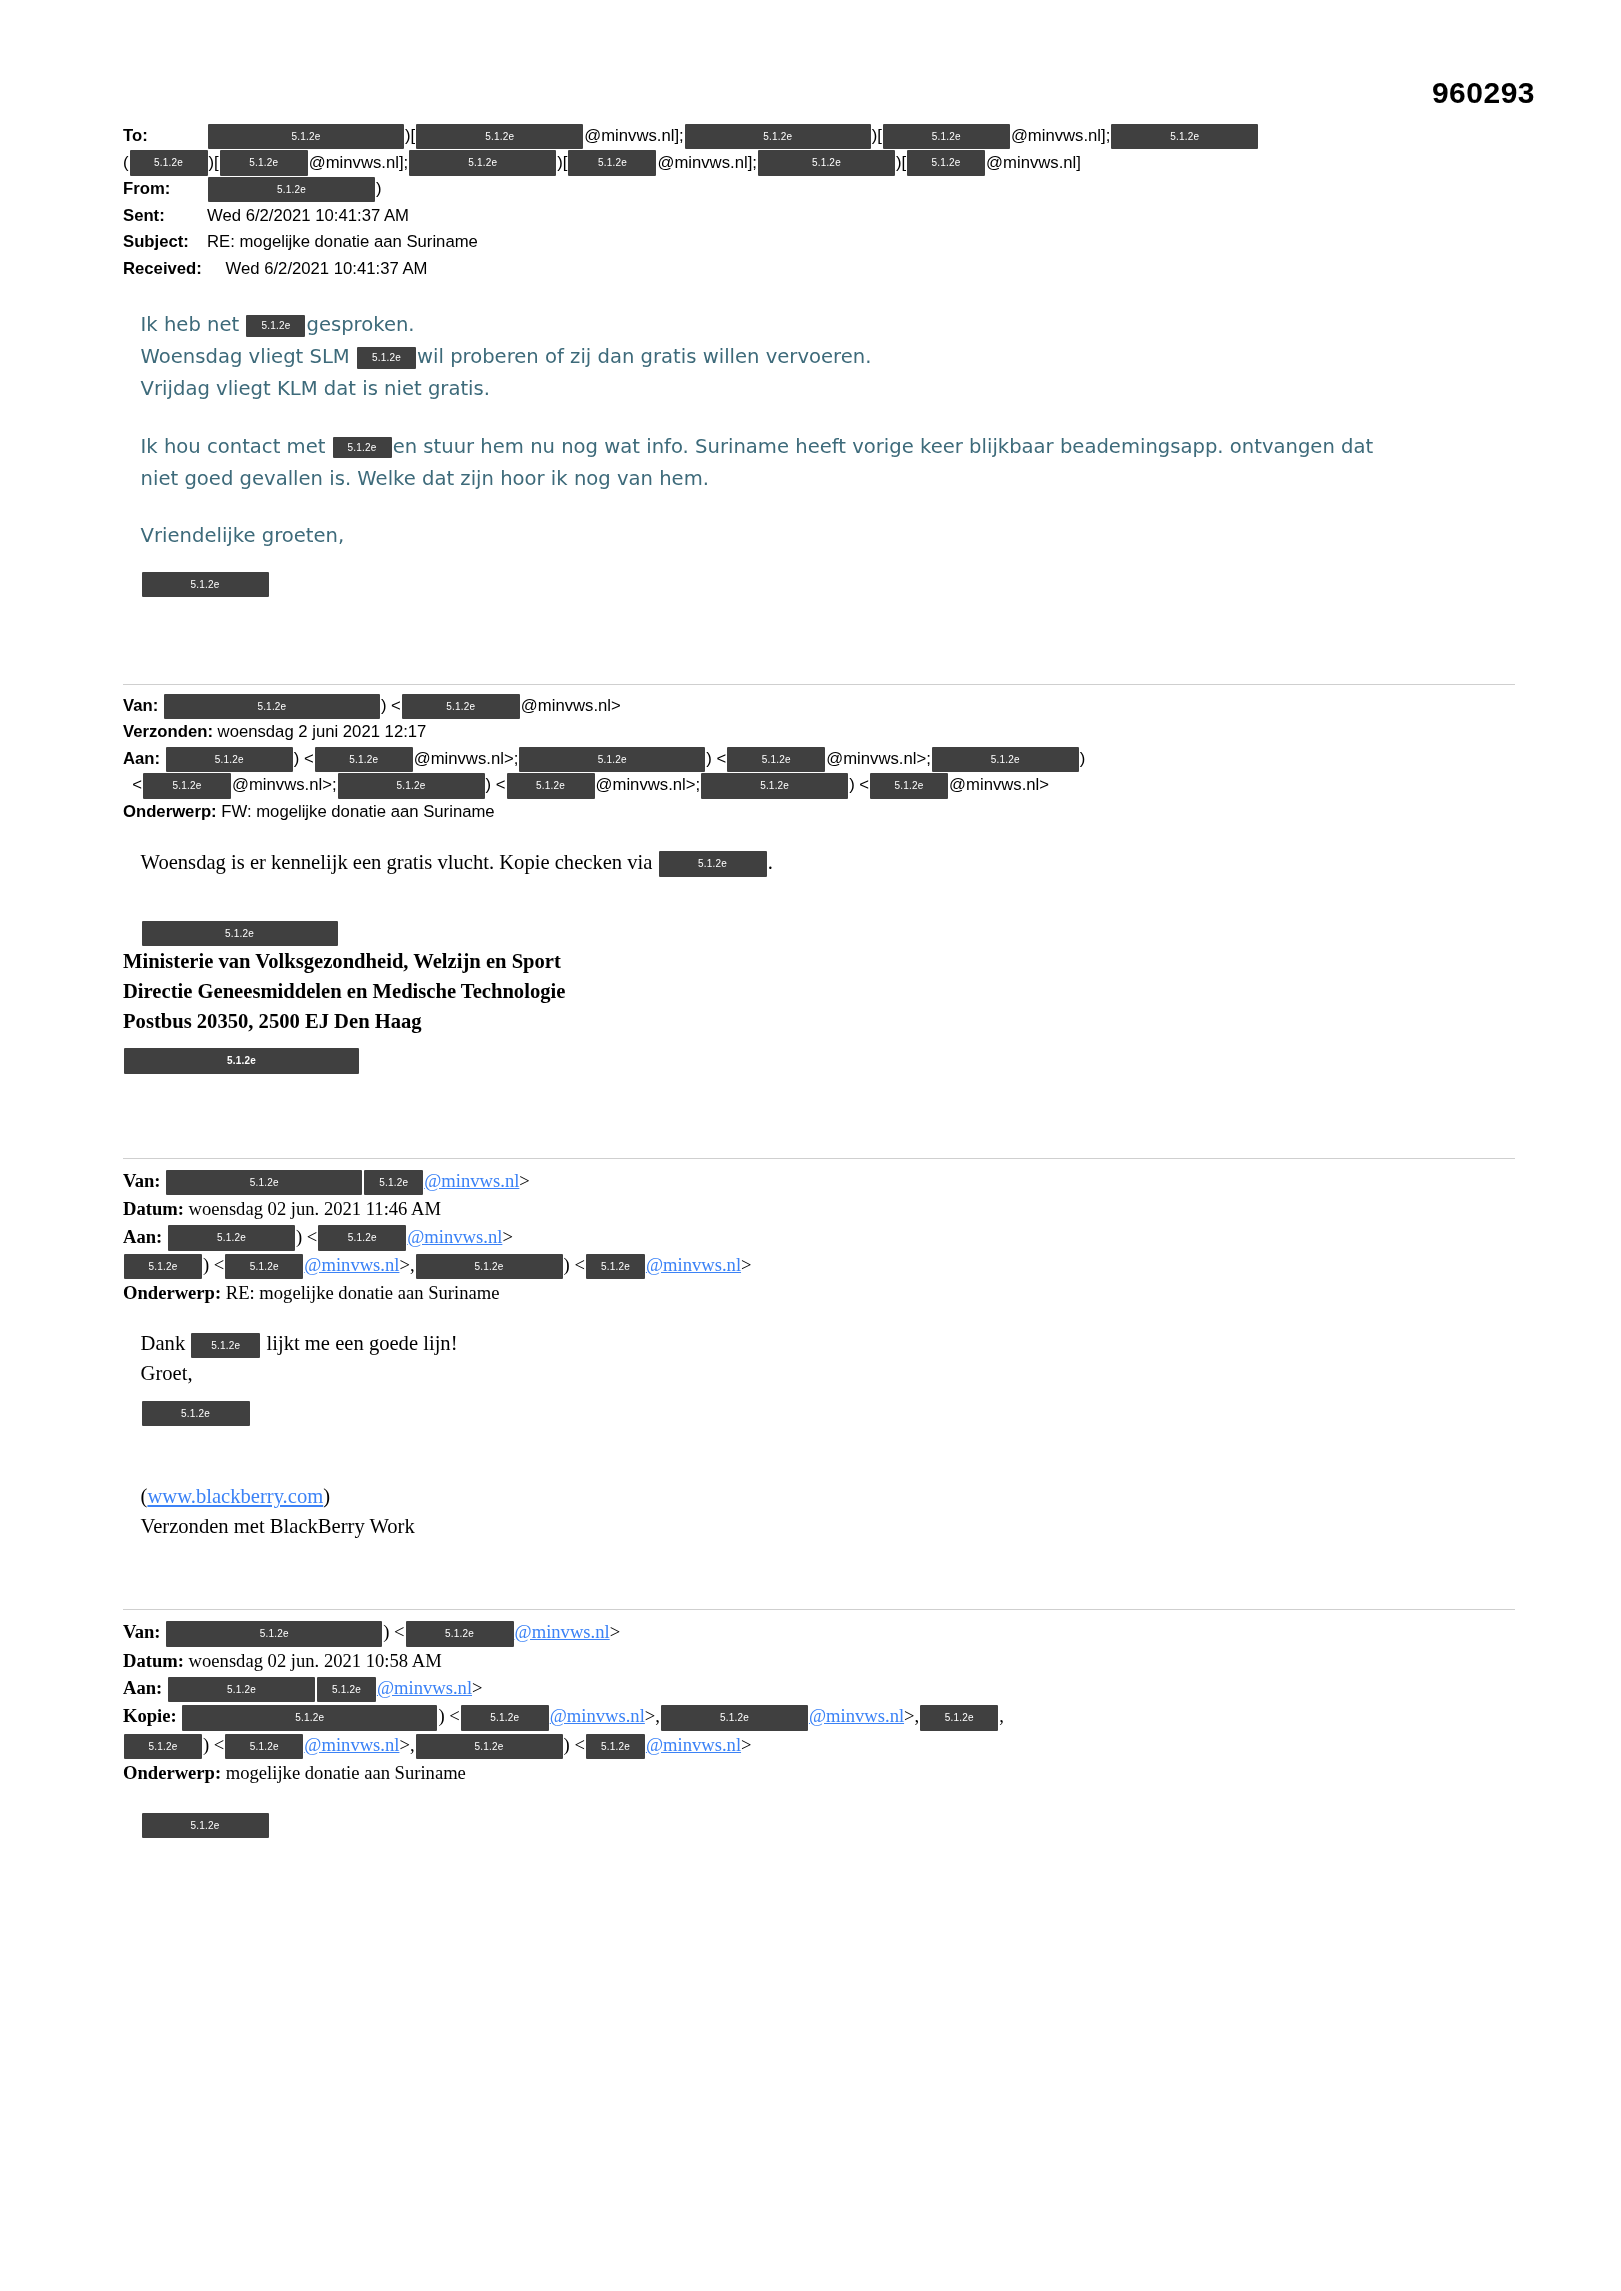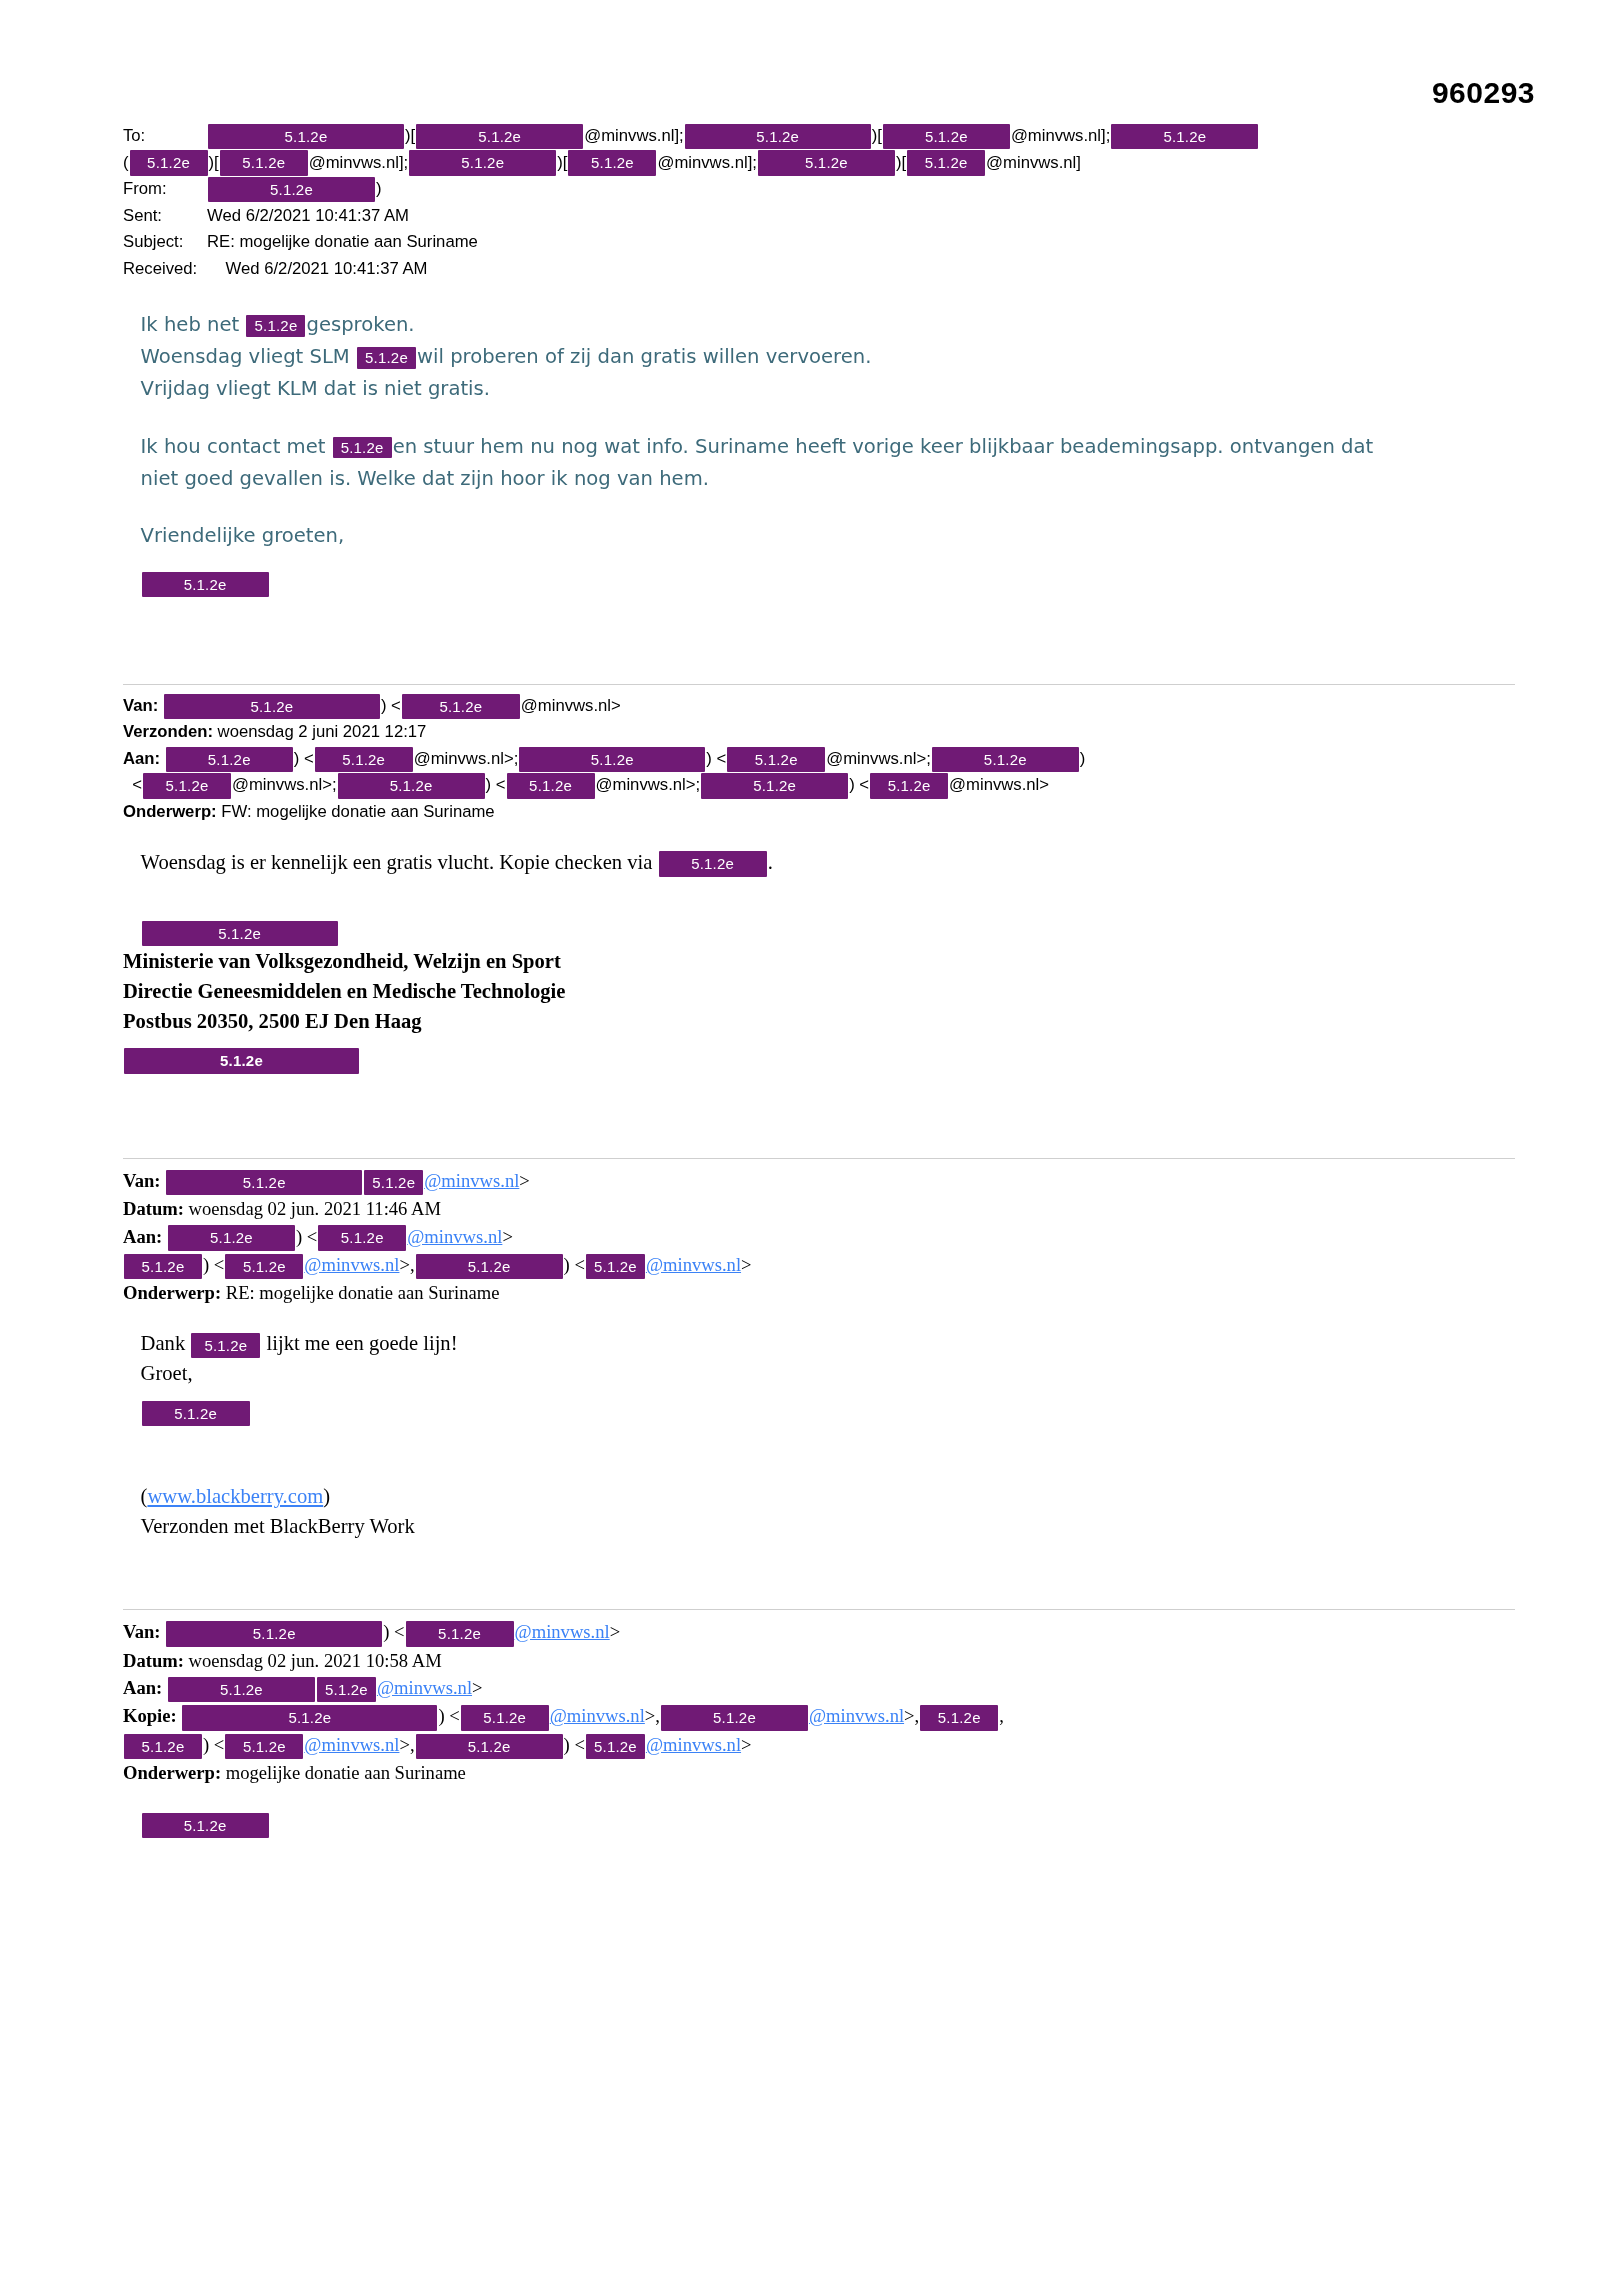--- a/index.html
+++ b/index.html
@@ -32,24 +32,24 @@
   }
   .content {
     position: absolute;
     left: 123px;
     top: 123px;
     width: 1392px;
   }
   
   .rd {
     display: inline-block;
-    background: #701a75;
+    background: #404040;
     color: #ffffff;
     font-family: "Liberation Sans", sans-serif;
-    font-size: 15px;
+    font-size: 10px;
     text-align: center;
     vertical-align: middle;
     line-height: 21.6px;
     height: 21.6px;
     border-radius: 1px;
     margin: 0 1px;
     letter-spacing: 0.2px;
   }
   .rd.tall { line-height: 25.5px; height: 25.5px; }
   .rd.w60 { width: 59px; }
@@ -69,21 +69,21 @@
   .rd.w240 { width: 235px; }
   .rd.w260 { width: 255px; }
 
   
   .hdr {
     font-family: "Liberation Sans", sans-serif;
     font-size: 16.7px;
     line-height: 26.5px;
   }
   .hdr .lbl {
-    font-weight: normal;
+    font-weight: bold;
     display: inline-block;
     width: 84px;
     vertical-align: top;
   }
   .hdr .val { display: inline; }
   .hdr-row { white-space: nowrap; }
   .hdr-cont { margin-left: 0; white-space: nowrap; }
 
   
   .body-blue {

